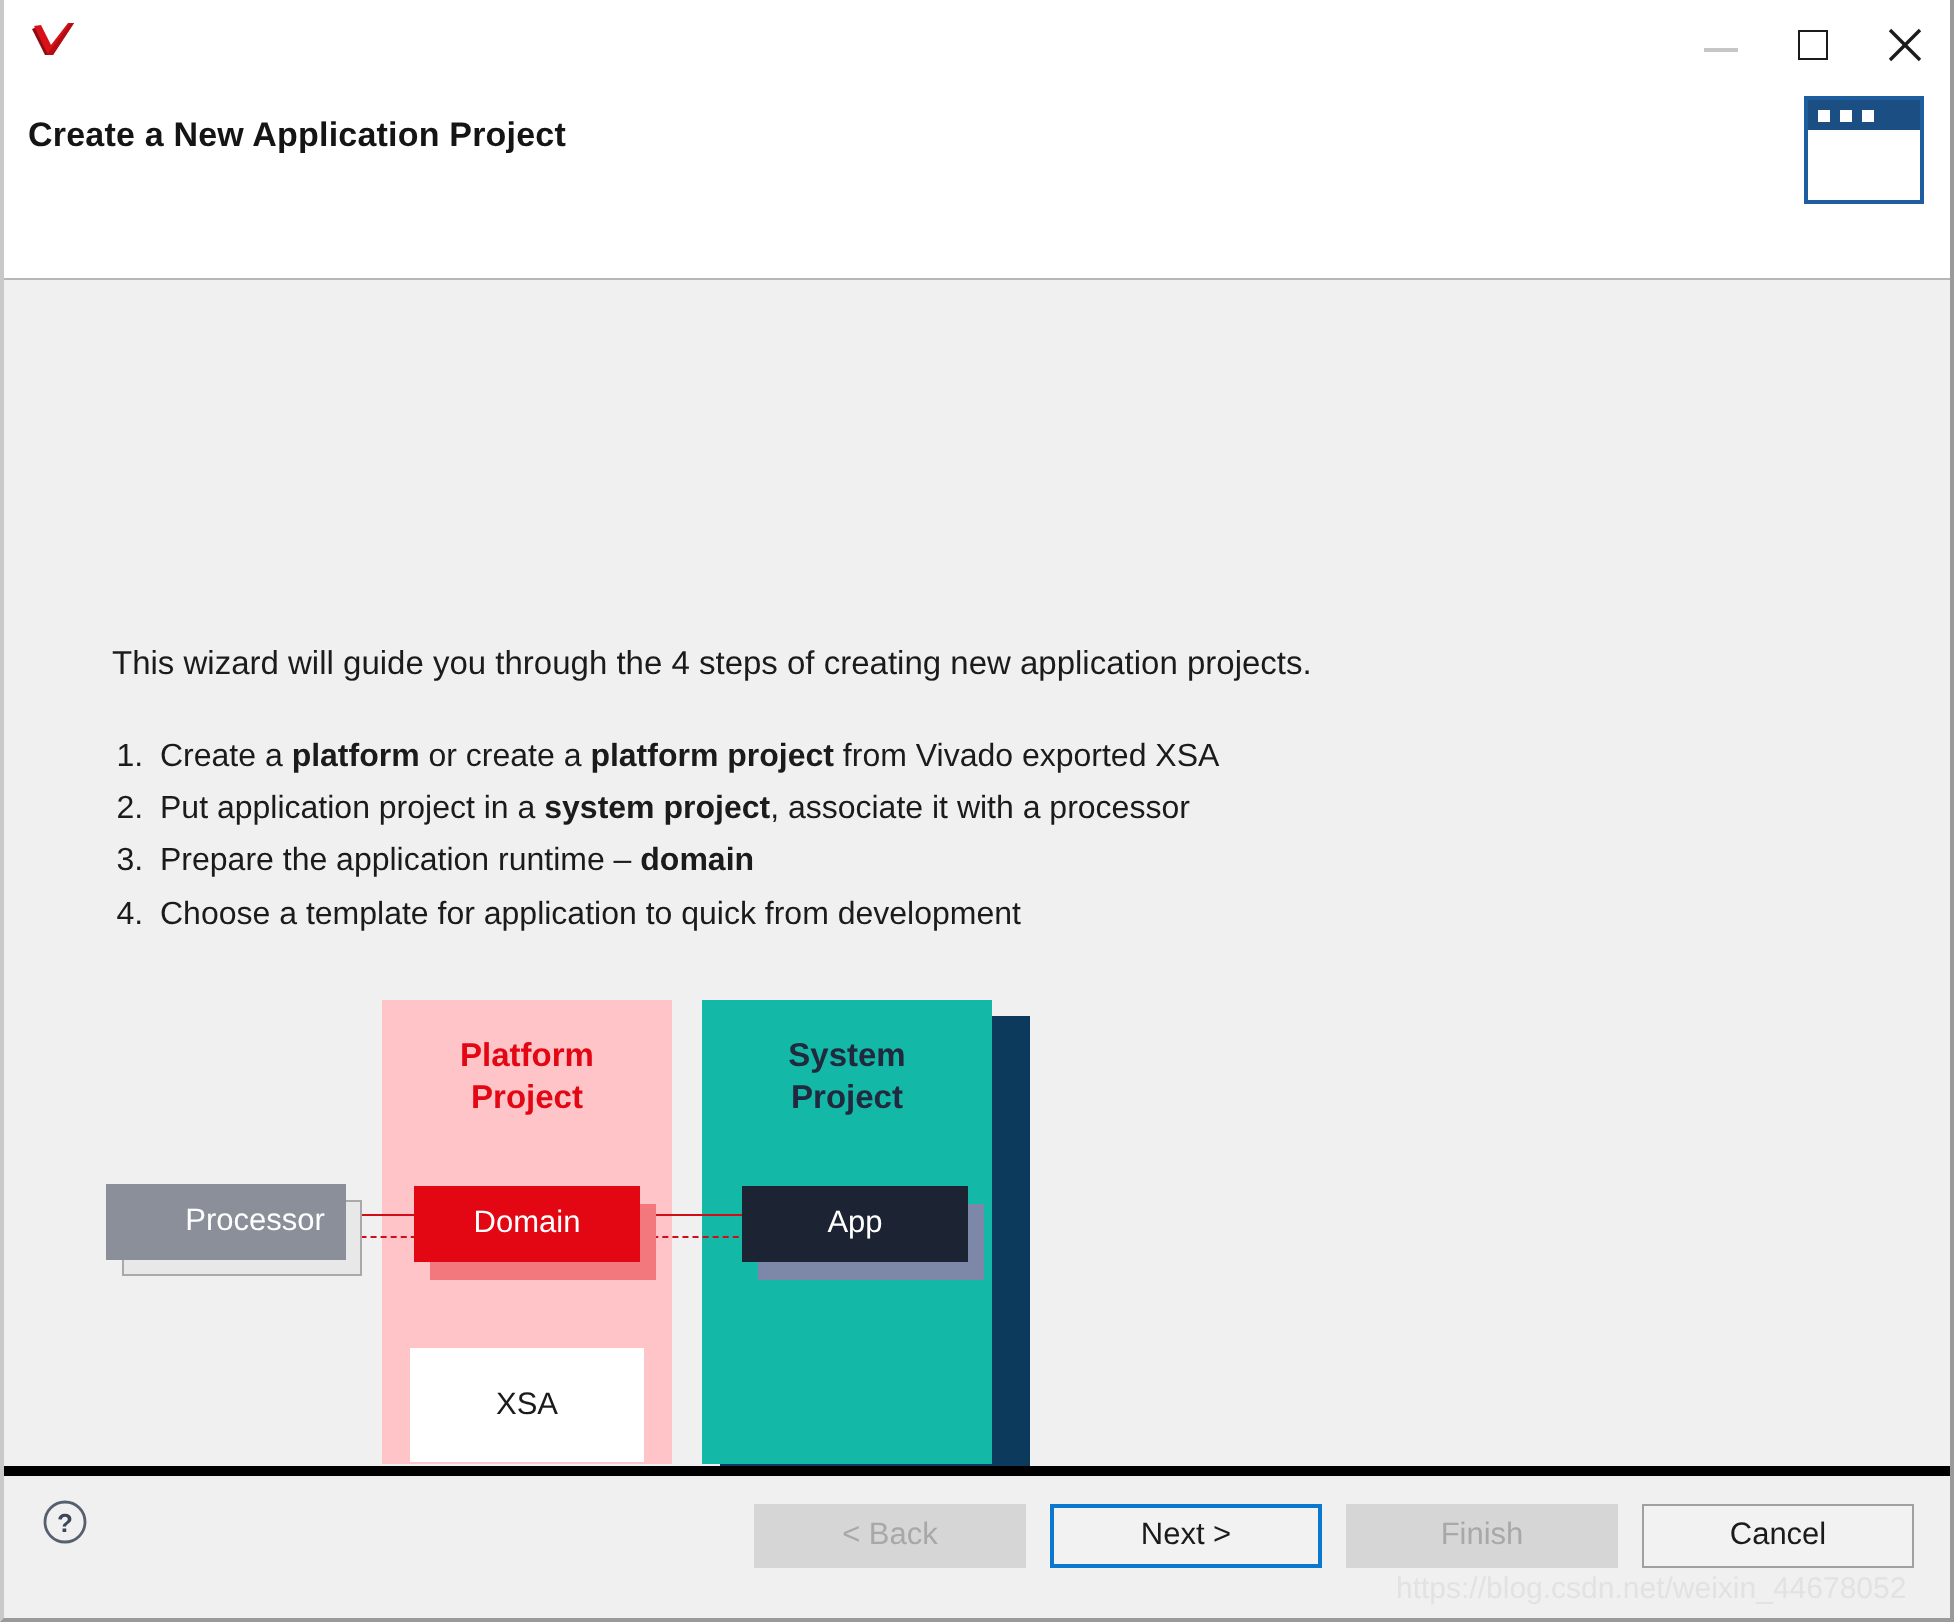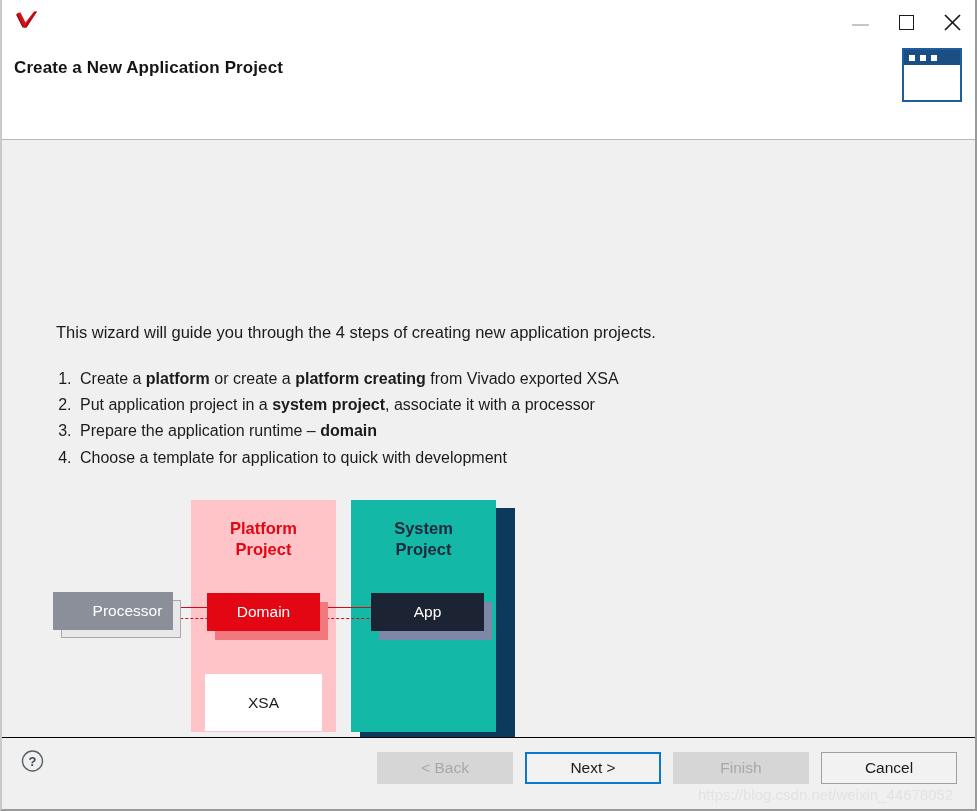--- a/index.html
+++ b/index.html
@@ -267,21 +267,21 @@
     left: 54px; top: 632px;
     font-size: 16px;
     color: #1b1b1b;
     white-space: nowrap;
   }
 
   
   #footer {
     flex: 0 0 auto;
     height: 71px;
-    border-top: 1px solid #000000;
+    border-top: 5px solid #000000;
     background: #f0f0f0;
     position: relative;
   }
   #help-button {
     position: absolute;
     left: 21px; top: 761px;
     transform: translateY(-50%);
     width: 23px; height: 23px;
   }
   #buttons {
@@ -363,24 +363,24 @@
         <div class="dot"></div>
       </div>
     </div>
   </div>
 
   <div id="body">
 
     <div id="intro">This wizard will guide you through the 4 steps of creating new application projects.</div>
 
     <ol id="steps">
-        <li><span>Create a </span><b>platform</b><span> or create a </span><b>platform creating</b><span> from Vivado exported XSA</span></li>
+        <li><span>Create a </span><b>platform</b><span> or create a </span><b>platform project</b><span> from Vivado exported XSA</span></li>
         <li><span>Put application project in a </span><b>system project</b><span>, associate it with a processor</span></li>
         <li><span>Prepare the application runtime – </span><b>domain</b></li>
-        <li><span>Choose a template for application to quick with development</span></li>
+        <li><span>Choose a template for application to quick from development</span></li>
       </ol>
 
     <div id="diagram">
 
       <div class="d-abs" id="platform-project-box">
         <div id="platform-project-label">Platform<br>Project</div>
       </div>
 
       <div class="d-abs" id="system-project-shadow"></div>
       <div class="d-abs" id="system-project-box">

